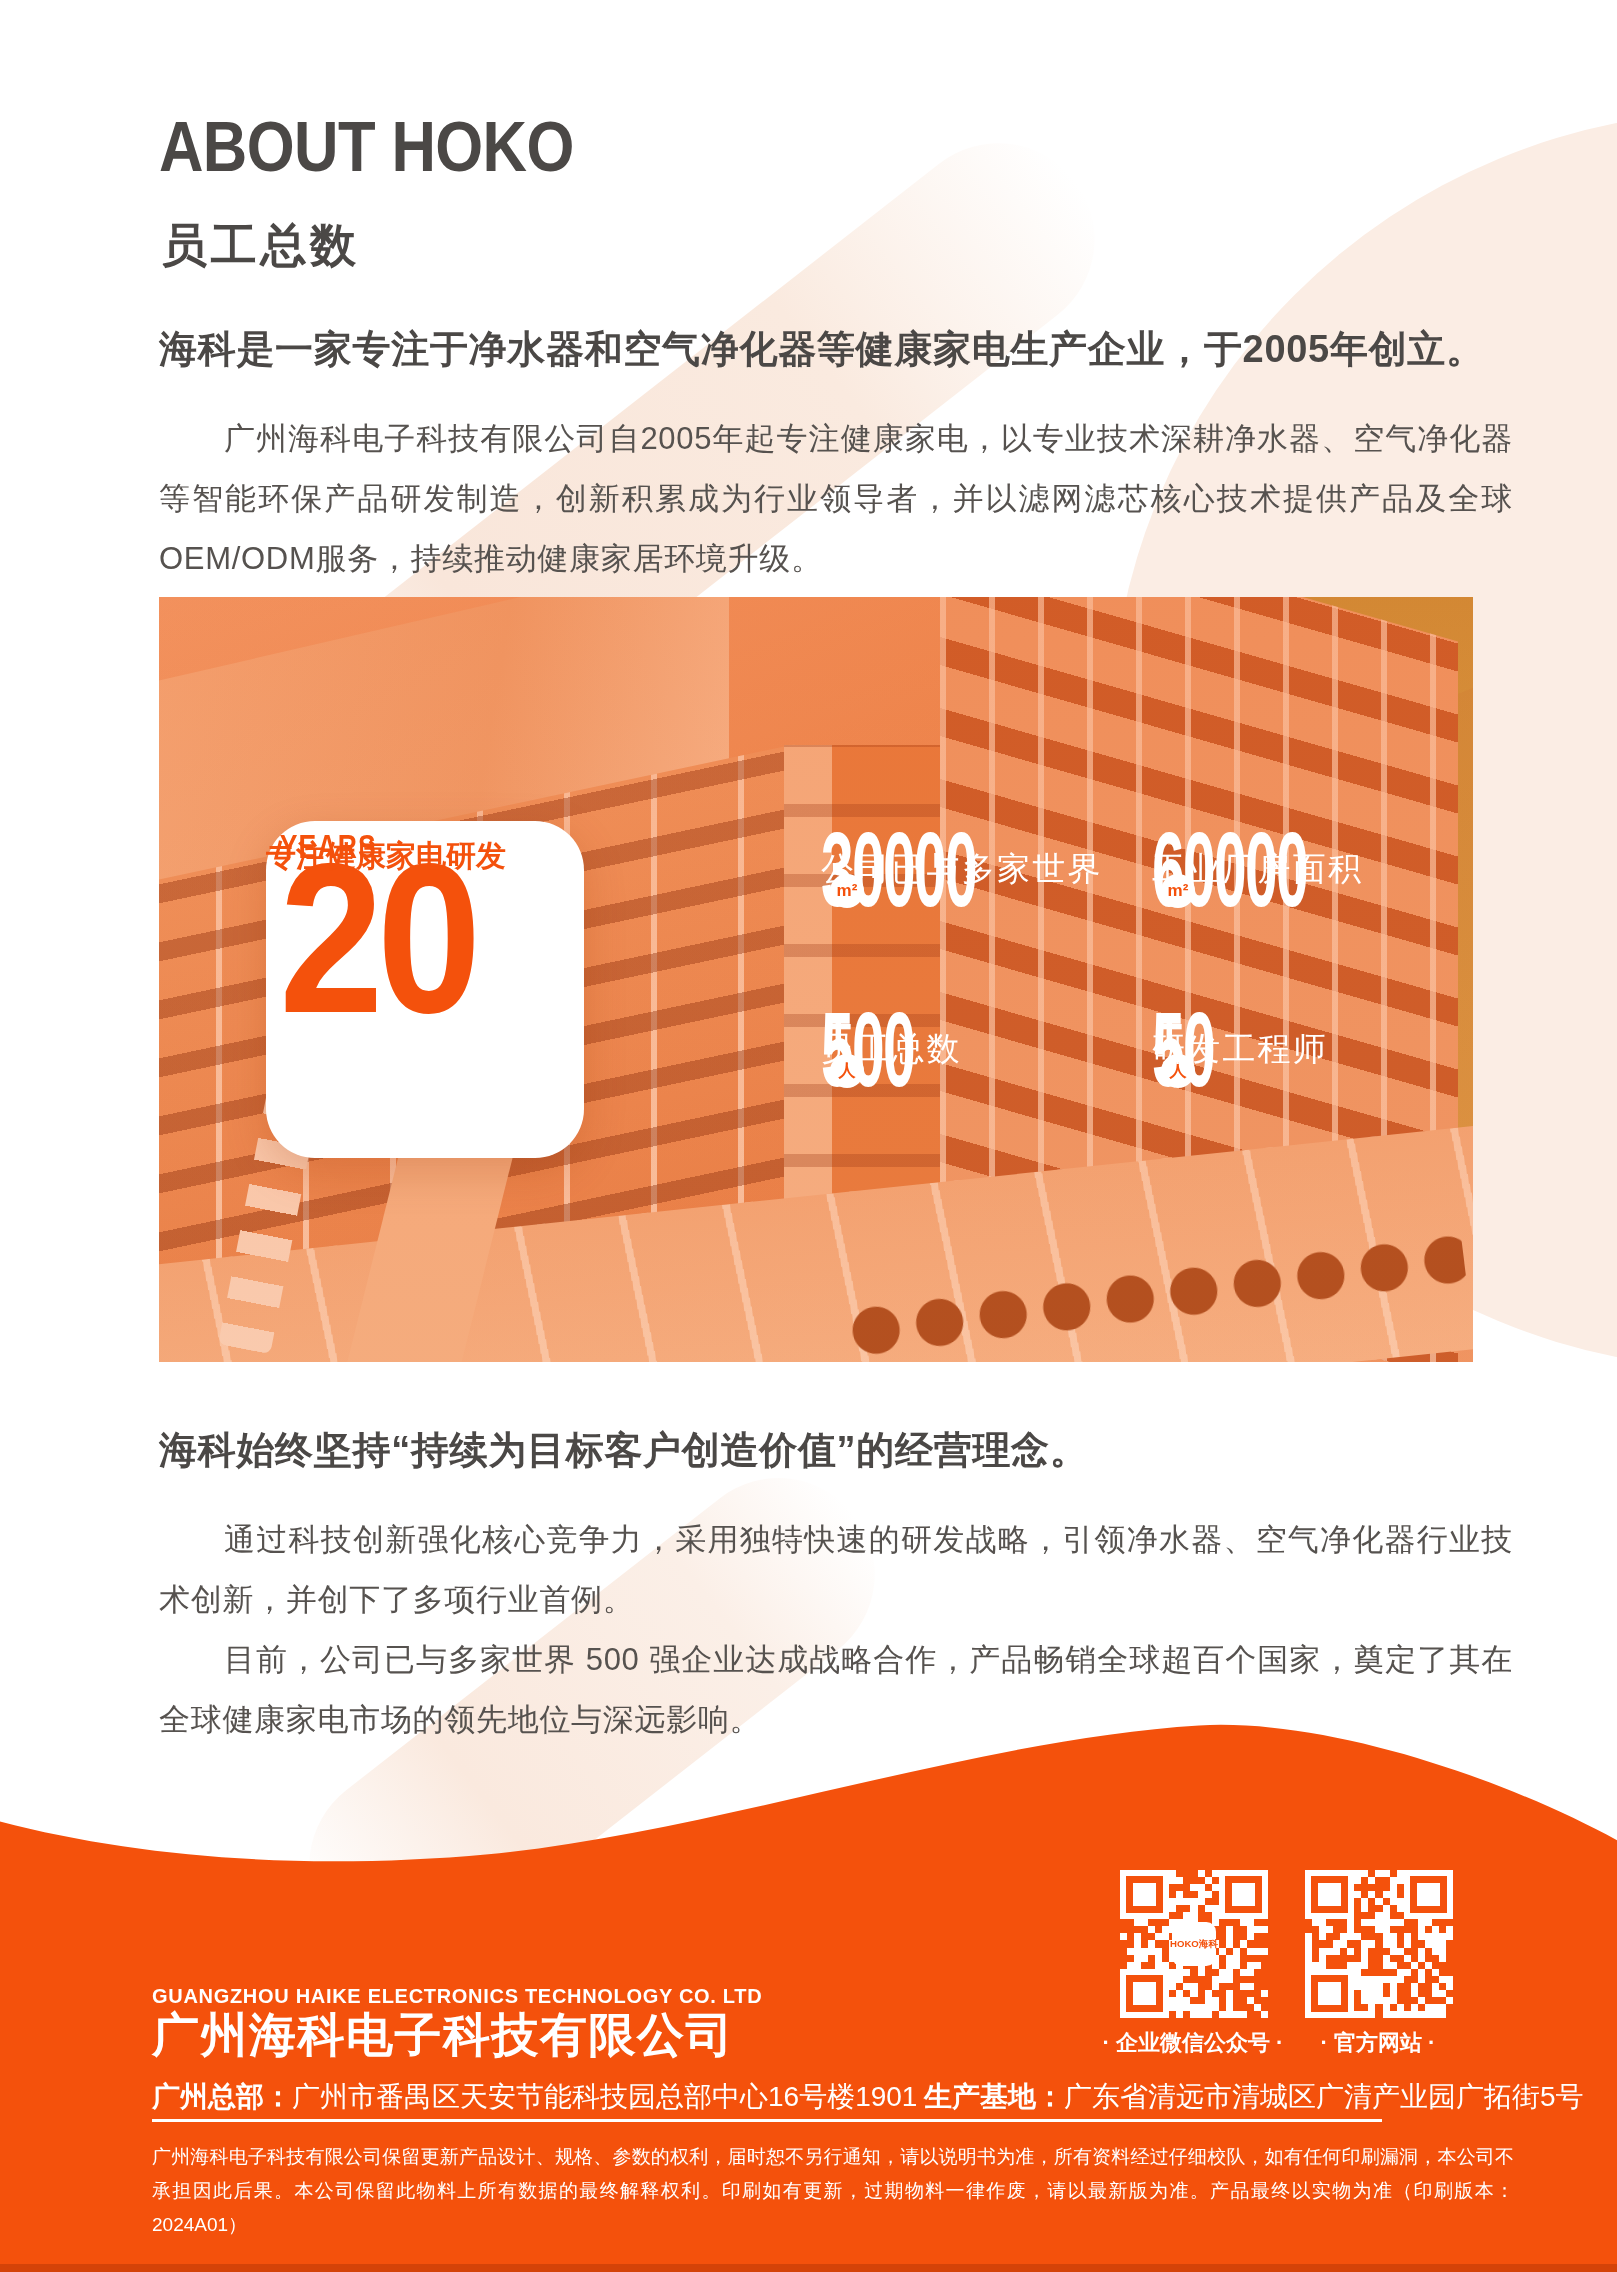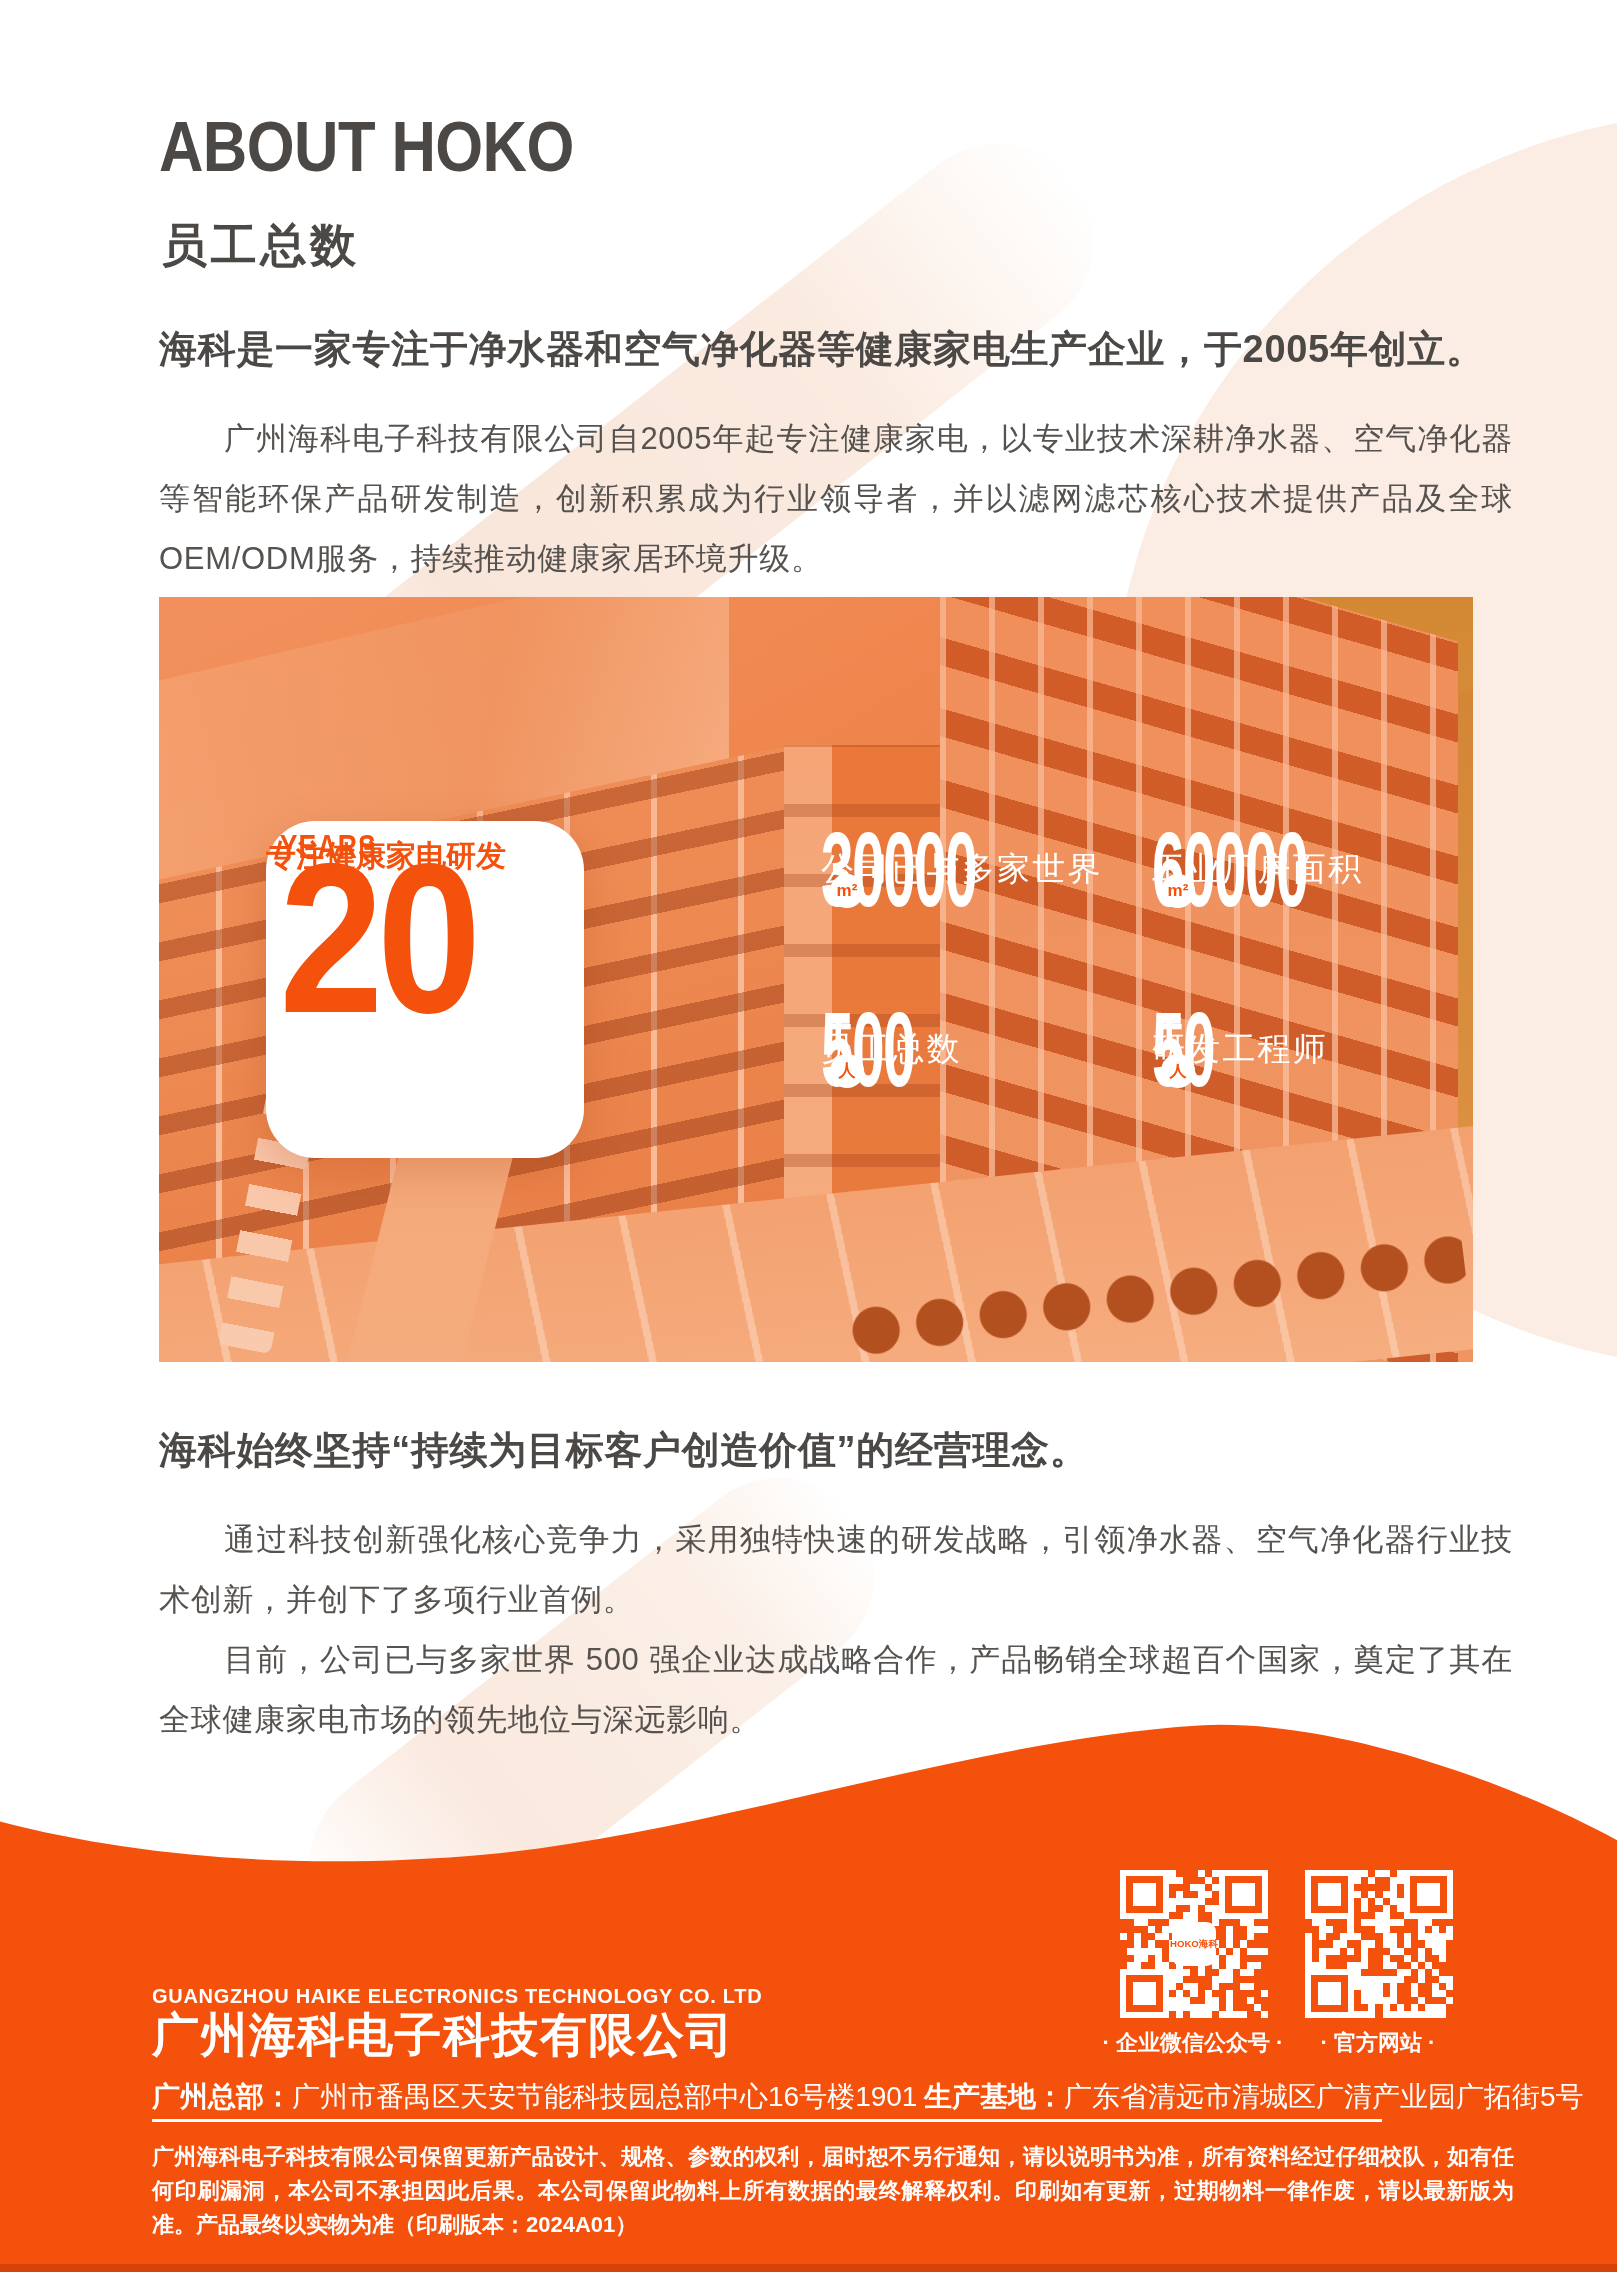--- a/index.html
+++ b/index.html
@@ -124,21 +124,21 @@
   .qr-logo{position:absolute;left:50%;top:50%;width:44px;height:44px;transform:translate(-50%,-50%);
     background:#fff;border-radius:9.6px;display:flex;align-items:center;justify-content:center;
     font-size:9.6px;font-weight:800;color:var(--accent);white-space:nowrap;}
   .qr-label{top:2028px;width:192px;text-align:center;font-size:22px;font-weight:700;white-space:nowrap;}
   .ql-1{left:1097px;} .ql-2{left:1282px;}
   .addr{top:2078px;font-size:28px;white-space:nowrap;}
   .addr-1{left:152px;} .addr-2{left:924px;}
   .addr-label{font-weight:800;}
   .addr-value{font-weight:400;}
   .f-divider{left:152px;top:2119px;width:1230px;height:3px;background:#fff;}
-  .legal{left:152px;top:2140px;width:1362px;font-size:22px;line-height:34px;font-weight:700;text-align:justify;}
+  .legal{left:152px;top:2140px;width:1362px;font-size:19px;line-height:34px;font-weight:400;text-align:justify;}
   .page-edge{left:0;bottom:0;width:1618px;height:9px;background:rgba(140,35,0,.30);z-index:5;}
 </style>
 </head>
 <body>
 
 <div class="page" style="--accent: #F4510C;">
 
   <div class="big-circle"></div>
   <div class="swoosh swoosh-1"></div>
   <div class="swoosh swoosh-2"></div>

